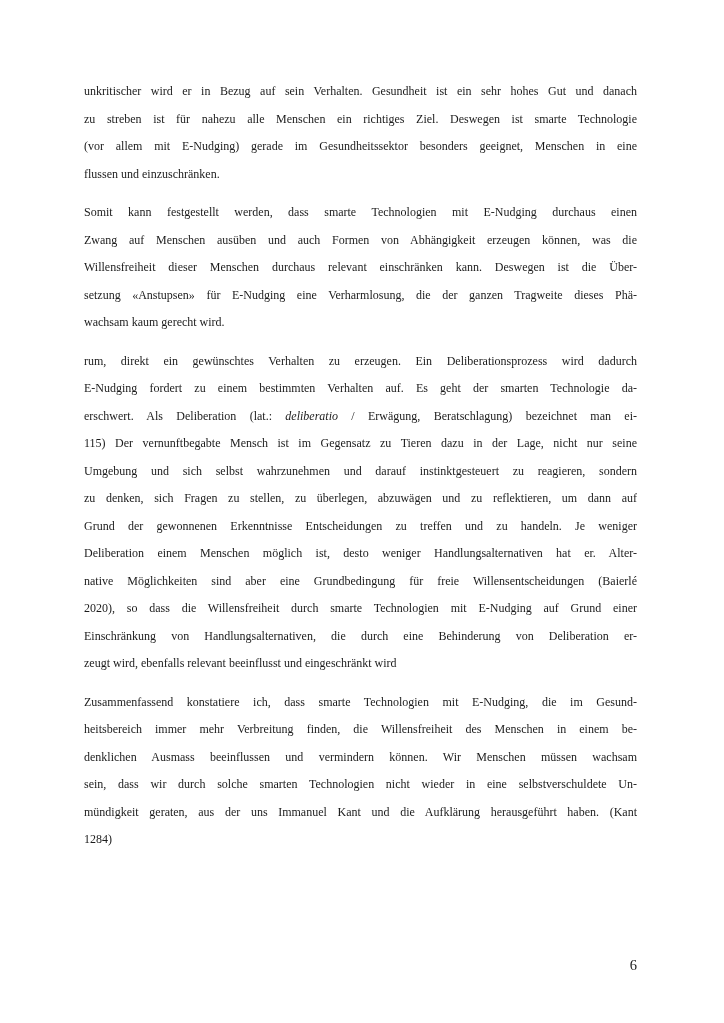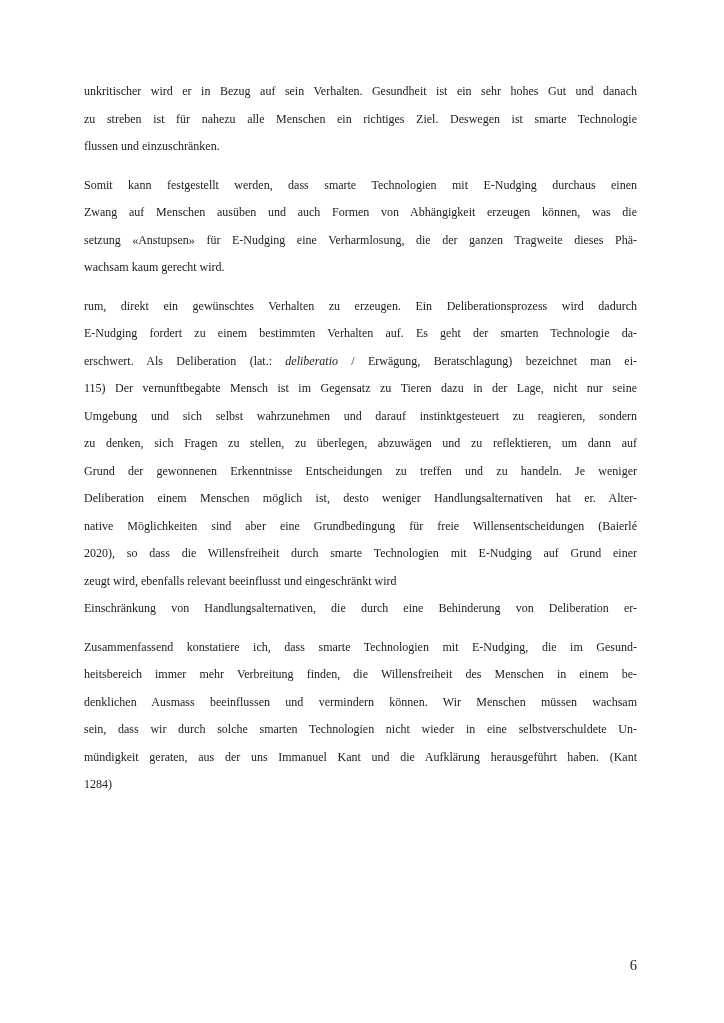--- a/index.html
+++ b/index.html
@@ -50,45 +50,47 @@
   }
 </style>
 </head>
 <body>
 
 <div class="page">
 
   <div class="para">
     <div class="line">unkritischer wird er in Bezug auf sein Verhalten. Gesundheit ist ein sehr hohes Gut und danach</div>
     <div class="line">zu streben ist für nahezu alle Menschen ein richtiges Ziel. Deswegen ist smarte Technologie</div>
+    <div class="line">(vor allem mit E-Nudging) gerade im Gesundheitssektor besonders geeignet, Menschen in eine</div>
     <div class="line last">flussen und einzuschränken.</div>
   </div>
 
   <div class="para">
     <div class="line">Somit kann festgestellt werden, dass smarte Technologien mit E-Nudging durchaus einen</div>
     <div class="line">Zwang auf Menschen ausüben und auch Formen von Abhängigkeit erzeugen können, was die</div>
+    <div class="line">Willensfreiheit dieser Menschen durchaus relevant einschränken kann. Deswegen ist die Über-</div>
     <div class="line">setzung «Anstupsen» für E-Nudging eine Verharmlosung, die der ganzen Tragweite dieses Phä-</div>
     <div class="line last">wachsam kaum gerecht wird.</div>
   </div>
 
   <div class="para">
     <div class="line">rum, direkt ein gewünschtes Verhalten zu erzeugen. Ein Deliberationsprozess wird dadurch</div>
     <div class="line">E-Nudging fordert zu einem bestimmten Verhalten auf. Es geht der smarten Technologie da-</div>
     <div class="line">
       <span>erschwert. Als Deliberation (lat.: </span><span class="italic">deliberatio</span><span> / Erwägung, Beratschlagung) bezeichnet man ei-</span>
     </div>
     <div class="line">115) Der vernunftbegabte Mensch ist im Gegensatz zu Tieren dazu in der Lage, nicht nur seine</div>
     <div class="line">Umgebung und sich selbst wahrzunehmen und darauf instinktgesteuert zu reagieren, sondern</div>
     <div class="line">zu denken, sich Fragen zu stellen, zu überlegen, abzuwägen und zu reflektieren, um dann auf</div>
     <div class="line">Grund der gewonnenen Erkenntnisse Entscheidungen zu treffen und zu handeln. Je weniger</div>
     <div class="line">Deliberation einem Menschen möglich ist, desto weniger Handlungsalternativen hat er. Alter-</div>
     <div class="line">native Möglichkeiten sind aber eine Grundbedingung für freie Willensentscheidungen (Baierlé</div>
     <div class="line">2020), so dass die Willensfreiheit durch smarte Technologien mit E-Nudging auf Grund einer</div>
+    <div class="line">Einschränkung von Handlungsalternativen, die durch eine Behinderung von Deliberation er-</div>
     <div class="line last">zeugt wird, ebenfalls relevant beeinflusst und eingeschränkt wird</div>
-    <div class="line">Einschränkung von Handlungsalternativen, die durch eine Behinderung von Deliberation er-</div>
   </div>
 
   <div class="para">
     <div class="line">Zusammenfassend konstatiere ich, dass smarte Technologien mit E-Nudging, die im Gesund-</div>
     <div class="line">heitsbereich immer mehr Verbreitung finden, die Willensfreiheit des Menschen in einem be-</div>
     <div class="line">denklichen Ausmass beeinflussen und vermindern können. Wir Menschen müssen wachsam</div>
     <div class="line">sein, dass wir durch solche smarten Technologien nicht wieder in eine selbstverschuldete Un-</div>
     <div class="line">mündigkeit geraten, aus der uns Immanuel Kant und die Aufklärung herausgeführt haben. (Kant</div>
     <div class="line last">1284)</div>
   </div>

